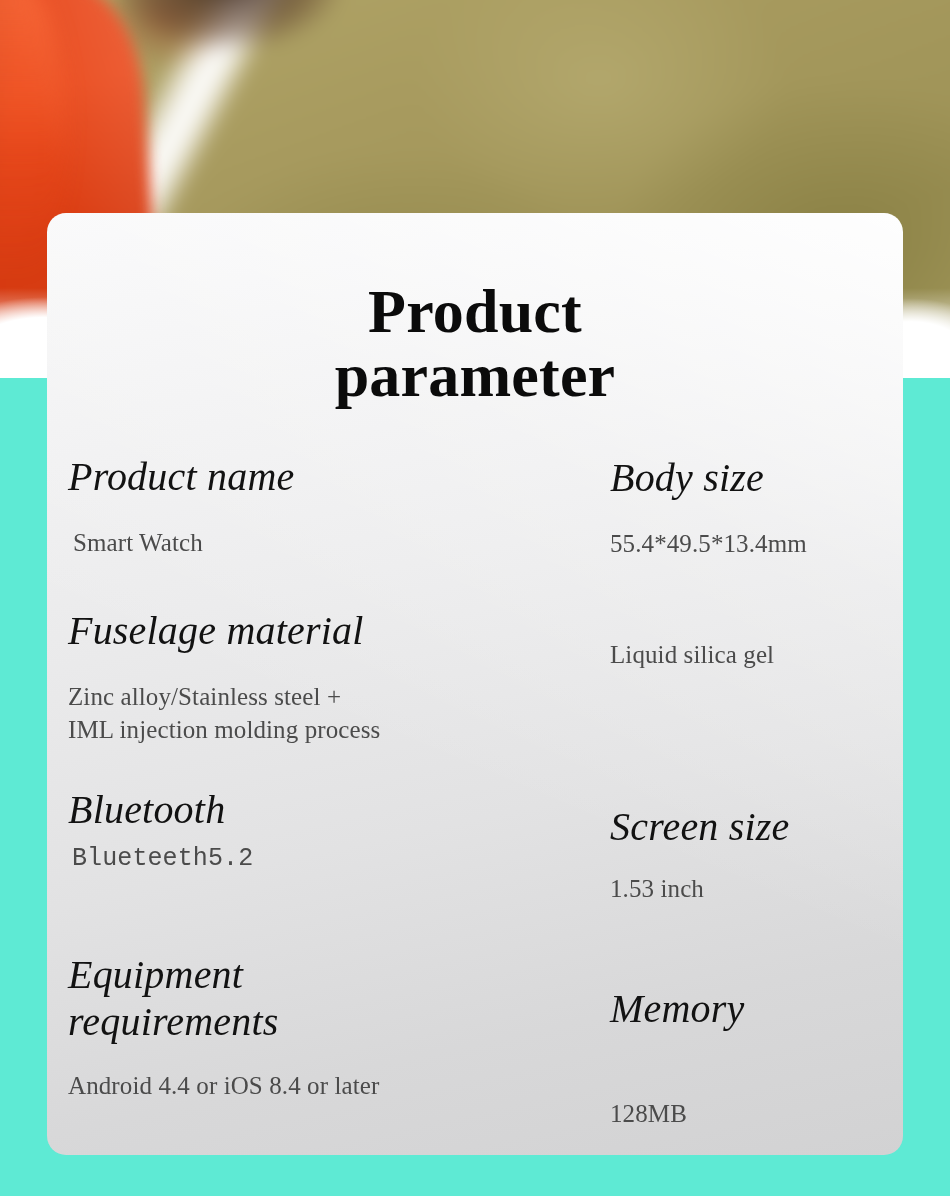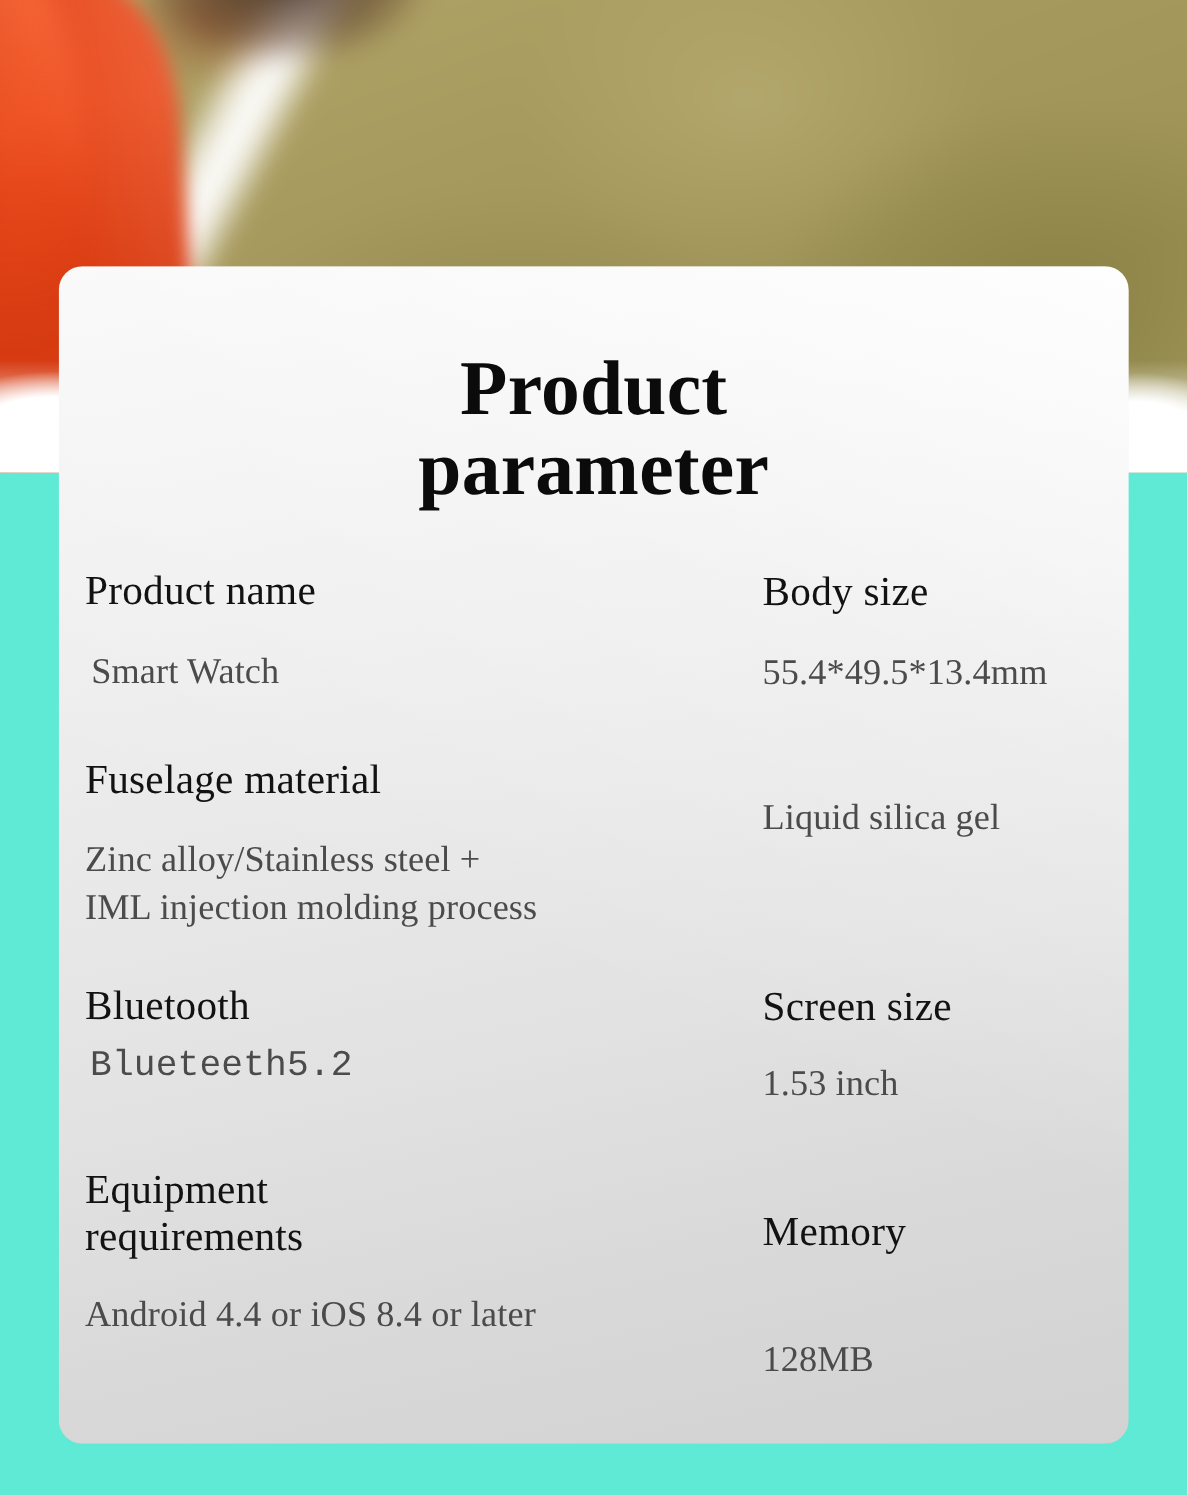--- a/index.html
+++ b/index.html
@@ -113,49 +113,50 @@
     display:flex;
     padding-left:21px;
     padding-right:21px;
   }
   .cell { flex:0 0 auto; }
   .cell.left  { width:542px; }
   .cell.right { width:252px; }
 
   .p-label {
     color:#121212;
-    font-size:33px;
+    font-size:40px;
     line-height:1.16;
     font-weight:400;
     letter-spacing:.2px;
     white-space:pre-line;
+    font-style:italic;
   }
   .p-value {
     color:#4b4b4b;
-    font-size:29px;
+    font-size:25px;
     line-height:1.32;
     font-weight:400;
     letter-spacing:.1px;
     white-space:pre-line;
   }
 
   
   .row-0 .cell.left  .p-label { margin-top:0; }
   .row-0 .cell.left  .p-value { margin-top:26px; padding-left:5px; }
   .row-0 .cell.right .p-label { margin-top:1px; }
   .row-0 .cell.right .p-value { margin-top:26px; }
 
   .row-1 { margin-top:48px; }
   .row-1 .cell.left  .p-value { margin-top:25px; }
   .row-1 .cell.right .p-label { margin-top:1px; }
   .row-1 .cell.right .p-value { margin-top:30px; }
 
   .row-2 { margin-top:41px; }
   .row-2 .cell.left  .p-value { margin-top:9px; padding-left:4px;font-family:Liberation Mono, monospace; }
-  .row-2 .cell.right .p-label { margin-top:1px; }
+  .row-2 .cell.right .p-label { margin-top:17px; }
   .row-2 .cell.right .p-value { margin-top:22px; }
 
   .row-3 { margin-top:47px; }
   .row-3 .cell.left  .p-value { margin-top:24px; }
   .row-3 .cell.right .p-label { margin-top:34px; }
   .row-3 .cell.right .p-value { margin-top:64px; }
 </style>
 </head>
 <body>
 

